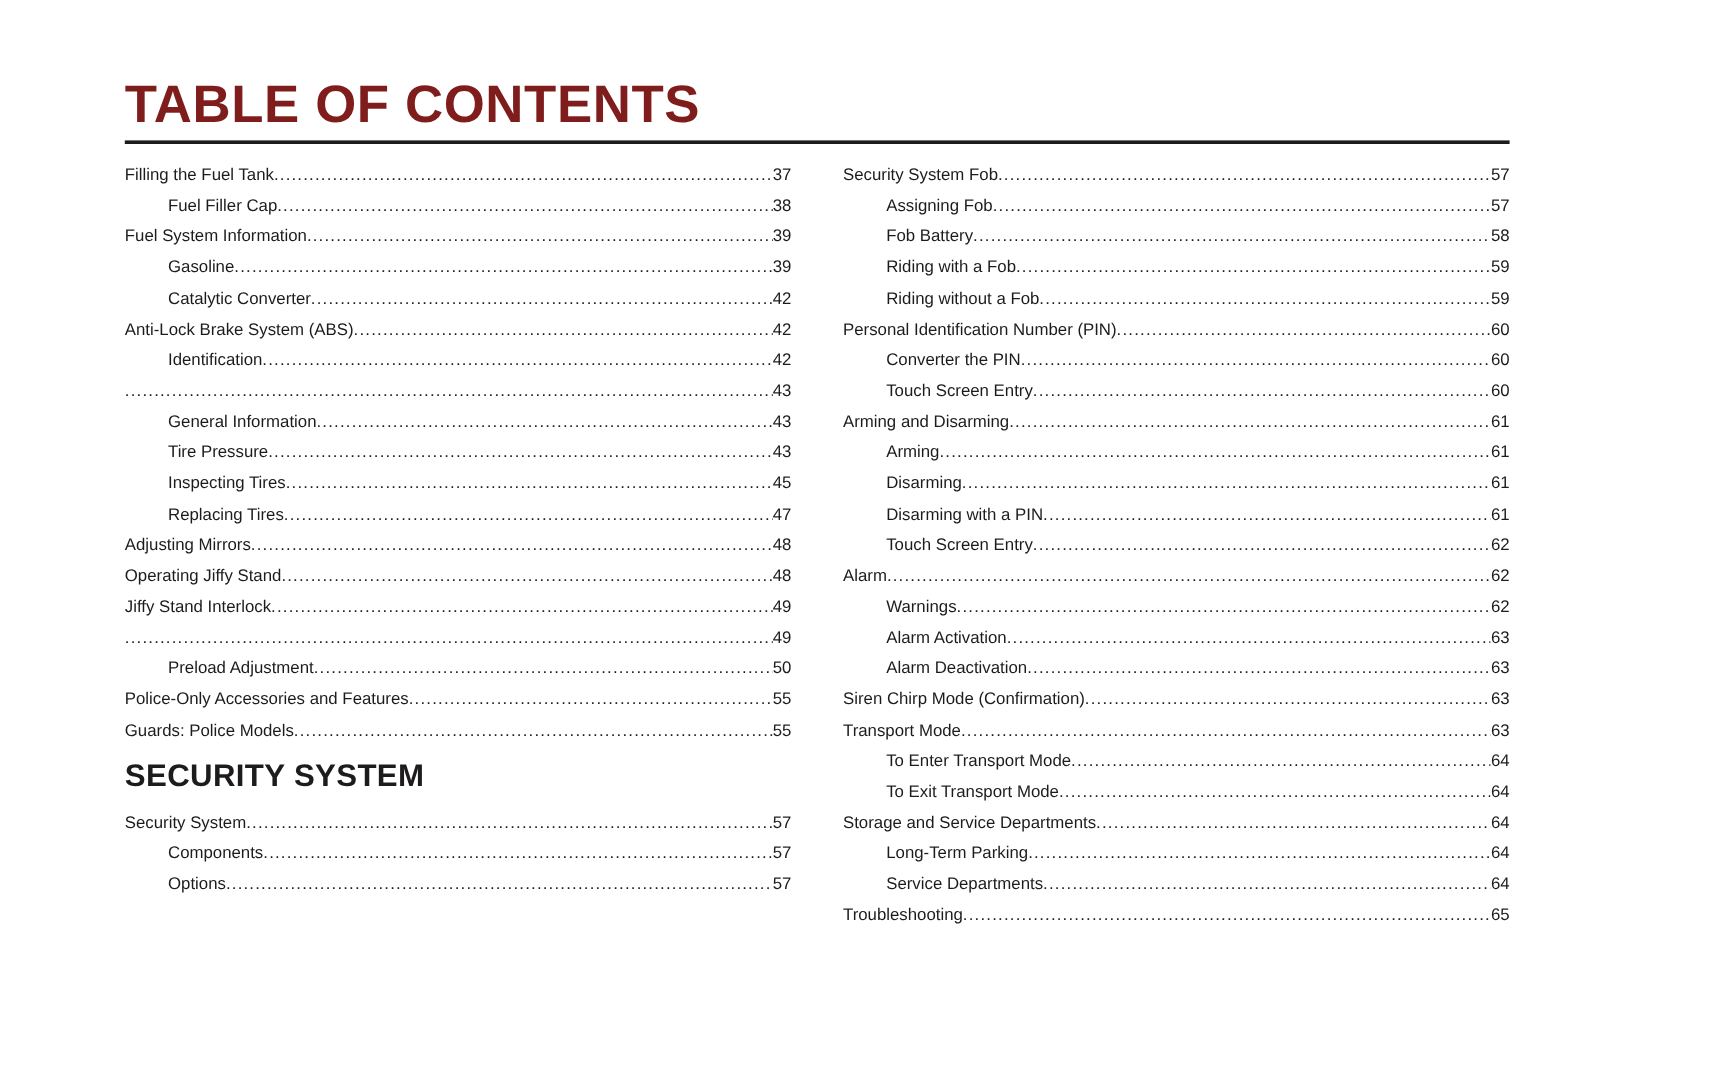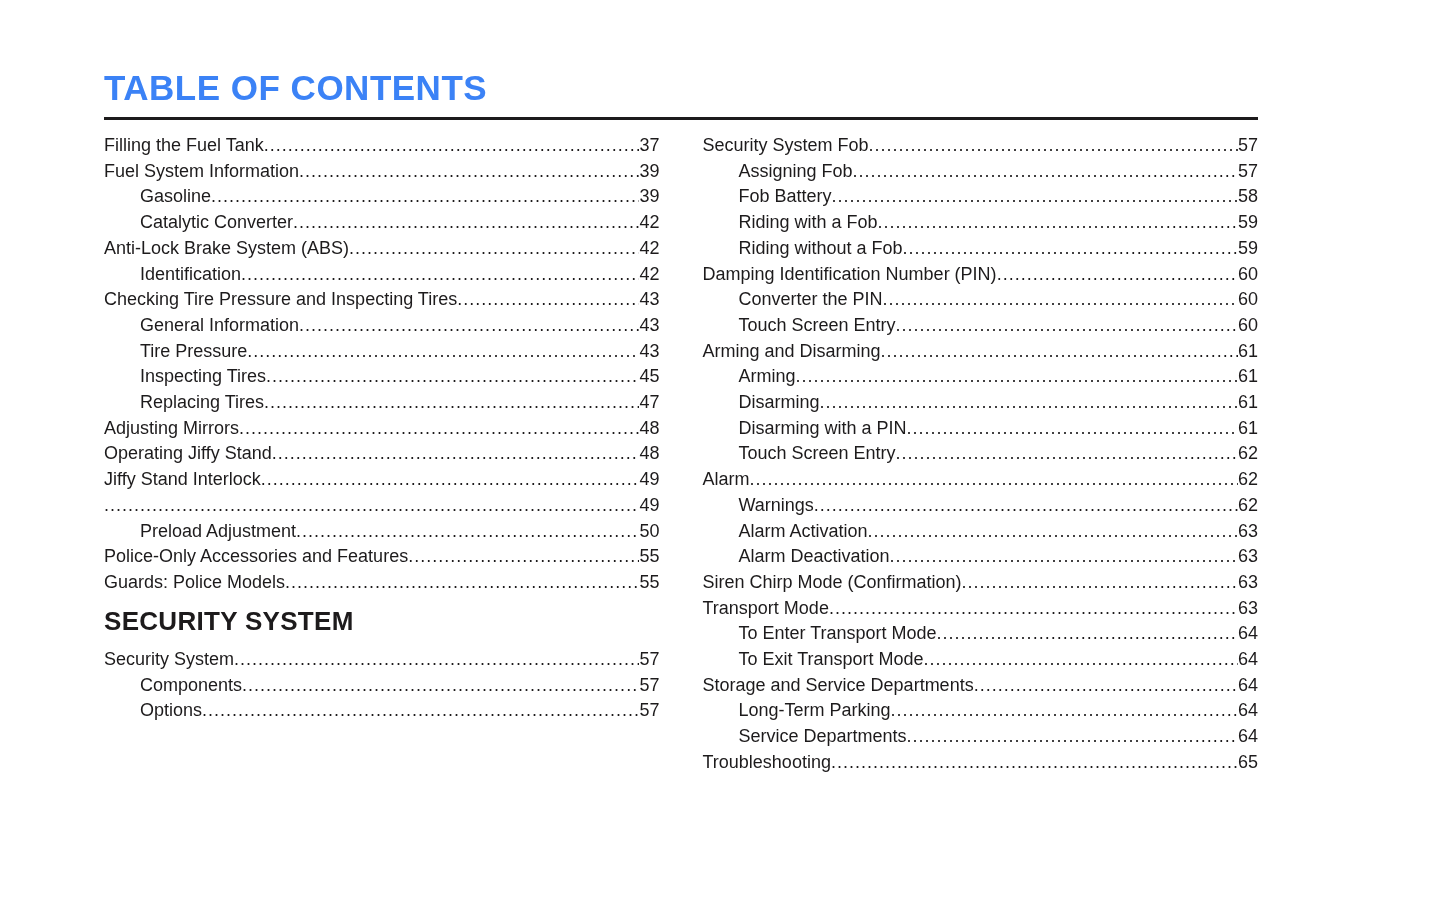--- a/index.html
+++ b/index.html
@@ -15,44 +15,44 @@
     overflow: hidden;
   }
   .page {
     box-sizing: border-box;
     width: 1445px;
     height: 900px;
     padding: 72px 187px 0 104px;
   }
   .page-title {
     margin: 0;
-    font-size: 35px;
+    font-size: 44px;
     line-height: 32px;
     font-weight: bold;
     letter-spacing: 0.5px;
-    color: #3b82f6;
+    color: #7f1d1d;
   }
   .title-divider {
     border: none;
     border-top: 3px solid #1d1b1c;
     margin: 13px 0 0 0;
   }
   .toc-columns {
     display: flex;
     gap: 43px;
     margin-top: 13px;
   }
   .toc-column {
     flex: 1 1 0;
     min-width: 0;
   }
   .toc-entry {
     display: flex;
     align-items: baseline;
-    font-size: 18px;
+    font-size: 14px;
     line-height: 25.7px;
     white-space: nowrap;
   }
   .toc-entry.indent {
     padding-left: 36px;
   }
   .toc-entry-label {
     flex: 0 0 auto;
   }
   .dot-leader {
@@ -89,20 +89,25 @@
 
     <div class="toc-column">
 
       <div>
 
       <div class="toc-entry">
             <span class="toc-entry-label">Filling the Fuel Tank</span>
             <span class="dot-leader"></span>
             <span class="toc-entry-page">37</span>
           </div>
+          <div class="toc-entry indent">
+            <span class="toc-entry-label">Fuel Filler Cap</span>
+            <span class="dot-leader"></span>
+            <span class="toc-entry-page">38</span>
+          </div>
           <div class="toc-entry">
             <span class="toc-entry-label">Fuel System Information</span>
             <span class="dot-leader"></span>
             <span class="toc-entry-page">39</span>
           </div>
           <div class="toc-entry indent">
             <span class="toc-entry-label">Gasoline</span>
             <span class="dot-leader"></span>
             <span class="toc-entry-page">39</span>
           </div>
@@ -115,21 +120,20 @@
             <span class="toc-entry-label">Anti-Lock Brake System (ABS)</span>
             <span class="dot-leader"></span>
             <span class="toc-entry-page">42</span>
           </div>
           <div class="toc-entry indent">
             <span class="toc-entry-label">Identification</span>
             <span class="dot-leader"></span>
             <span class="toc-entry-page">42</span>
           </div>
           <div class="toc-entry">
-            <span class="toc-entry-label">Checking Tire Pressure and Inspecting Tires</span>
             <span class="dot-leader"></span>
             <span class="toc-entry-page">43</span>
           </div>
           <div class="toc-entry indent">
             <span class="toc-entry-label">General Information</span>
             <span class="dot-leader"></span>
             <span class="toc-entry-page">43</span>
           </div>
           <div class="toc-entry indent">
             <span class="toc-entry-label">Tire Pressure</span>
@@ -228,21 +232,21 @@
             <span class="toc-entry-label">Riding with a Fob</span>
             <span class="dot-leader"></span>
             <span class="toc-entry-page">59</span>
           </div>
           <div class="toc-entry indent">
             <span class="toc-entry-label">Riding without a Fob</span>
             <span class="dot-leader"></span>
             <span class="toc-entry-page">59</span>
           </div>
           <div class="toc-entry">
-            <span class="toc-entry-label">Damping Identification Number (PIN)</span>
+            <span class="toc-entry-label">Personal Identification Number (PIN)</span>
             <span class="dot-leader"></span>
             <span class="toc-entry-page">60</span>
           </div>
           <div class="toc-entry indent">
             <span class="toc-entry-label">Converter the PIN</span>
             <span class="dot-leader"></span>
             <span class="toc-entry-page">60</span>
           </div>
           <div class="toc-entry indent">
             <span class="toc-entry-label">Touch Screen Entry</span>

